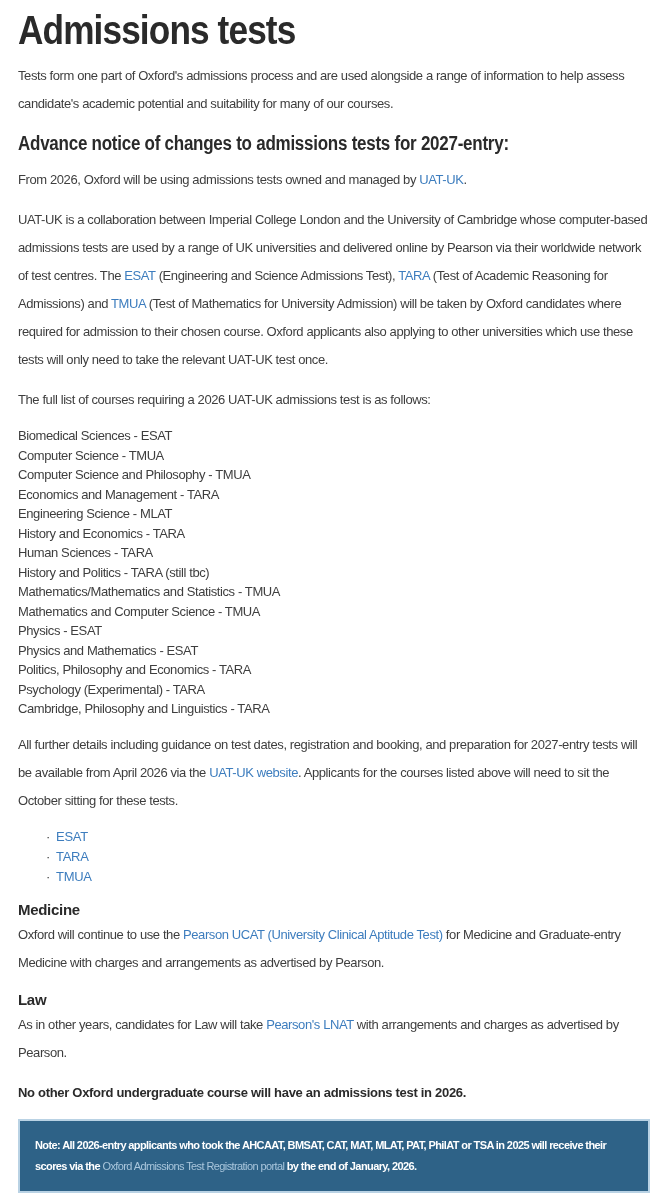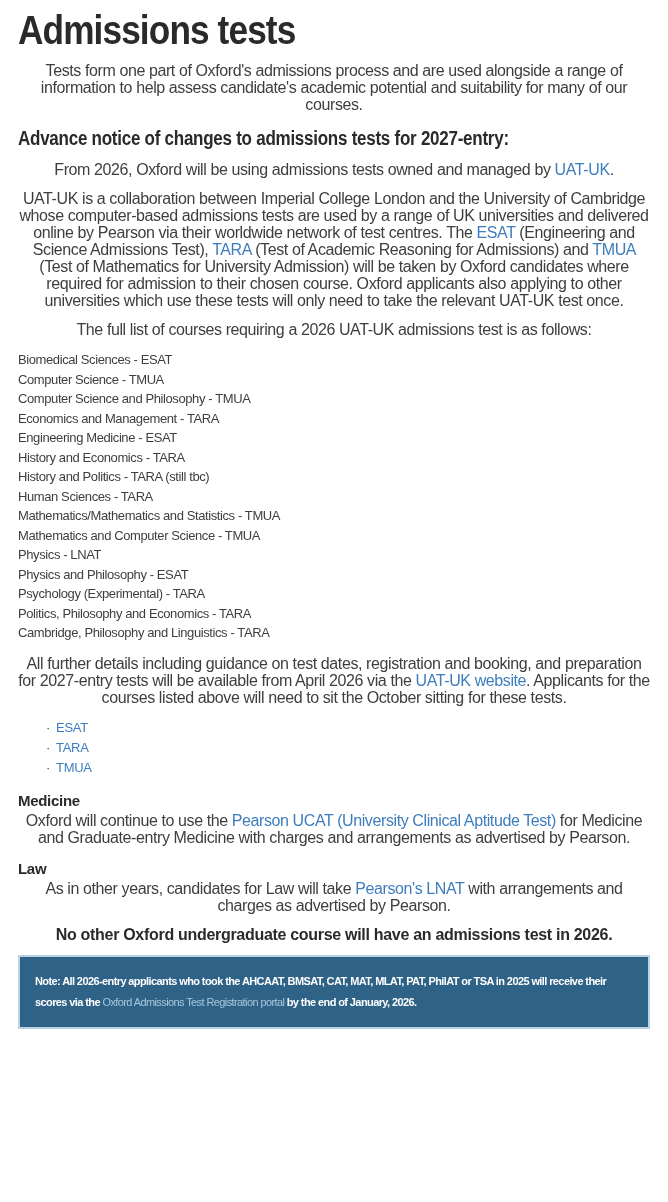--- a/index.html
+++ b/index.html
@@ -18,21 +18,21 @@
     font-size:40px;line-height:44px;margin:8px 0 10px;color:var(--heading);
     font-weight:bold;letter-spacing:-1px;transform:scaleX(.88);transform-origin:left center;
     white-space:nowrap;
   }
   h2{
     font-size:20px;line-height:26px;margin:4px 0 10px;color:var(--heading);
     font-weight:bold;letter-spacing:-.3px;transform:scaleX(.85);transform-origin:left center;
     white-space:nowrap;
   }
   h3{font-size:15px;line-height:22px;margin:6px 0 0;color:var(--heading);font-weight:bold;letter-spacing:-.3px;}
-  p{font-size:16px;letter-spacing:-.4px;line-height:17px;margin:0 0 12px;text-align:center;}
+  p{font-size:13px;letter-spacing:-.4px;line-height:28px;margin:0 0 12px;}
   a.lnk{color:var(--link);text-decoration:none;cursor:pointer;}
   .courses{font-size:13px;letter-spacing:-.4px;margin:12px 0 12px;}
   .courses div{line-height:19.5px;}
   ul.test-links{list-style:none;margin:2px 0 12px;padding:0 0 0 28px;font-size:13px;letter-spacing:-.3px;}
   ul.test-links li{line-height:20px;}
   ul.test-links li::before{content:"\00B7";color:var(--text);margin-right:6px;}
   p.strong{font-weight:bold;color:var(--heading);letter-spacing:-.3px;}
   .note{
     margin:6px 0 0;background:var(--note-bg);border:2px solid var(--note-border);
     padding:14px 15px;color:var(--note-text);font-weight:bold;
@@ -55,30 +55,30 @@
 
   <p><span>UAT-UK is a collaboration between Imperial College London and the University of Cambridge whose computer-based admissions tests are used by a range of UK universities and delivered online by Pearson via their worldwide network of test centres. The </span><a href="#" class="lnk">ESAT</a><span> (Engineering and Science Admissions Test), </span><a href="#" class="lnk">TARA</a><span> (Test of Academic Reasoning for Admissions) and </span><a href="#" class="lnk">TMUA</a><span> (Test of Mathematics for University Admission) will be taken by Oxford candidates where required for admission to their chosen course. Oxford applicants also applying to other universities which use these tests will only need to take the relevant UAT-UK test once.</span></p>
 
   <p>The full list of courses requiring a 2026 UAT-UK admissions test is as follows:</p>
 
   <div class="courses">
       <div>Biomedical Sciences - ESAT</div>
       <div>Computer Science - TMUA</div>
       <div>Computer Science and Philosophy - TMUA</div>
       <div>Economics and Management - TARA</div>
-      <div>Engineering Medicine - ESAT</div>
+      <div>Engineering Science - MLAT</div>
       <div>History and Economics - TARA</div>
+      <div>Human Sciences - TARA</div>
       <div>History and Politics - TARA (still tbc)</div>
-      <div>Human Sciences - TARA</div>
       <div>Mathematics/Mathematics and Statistics - TMUA</div>
       <div>Mathematics and Computer Science - TMUA</div>
-      <div>Physics - LNAT</div>
-      <div>Physics and Philosophy - ESAT</div>
+      <div>Physics - ESAT</div>
+      <div>Physics and Mathematics - ESAT</div>
+      <div>Politics, Philosophy and Economics - TARA</div>
       <div>Psychology (Experimental) - TARA</div>
-      <div>Politics, Philosophy and Economics - TARA</div>
       <div>Cambridge, Philosophy and Linguistics - TARA</div>
     </div>
 
   <p><span>All further details including guidance on test dates, registration and booking, and preparation for 2027-entry tests will be available from April 2026 via the </span><a href="#" class="lnk">UAT-UK website</a><span>. Applicants for the courses listed above will need to sit the October sitting for these tests.</span></p>
 
   <ul class="test-links">
       <li><a href="#" class="lnk">ESAT</a></li>
       <li><a href="#" class="lnk">TARA</a></li>
       <li><a href="#" class="lnk">TMUA</a></li>
     </ul>

